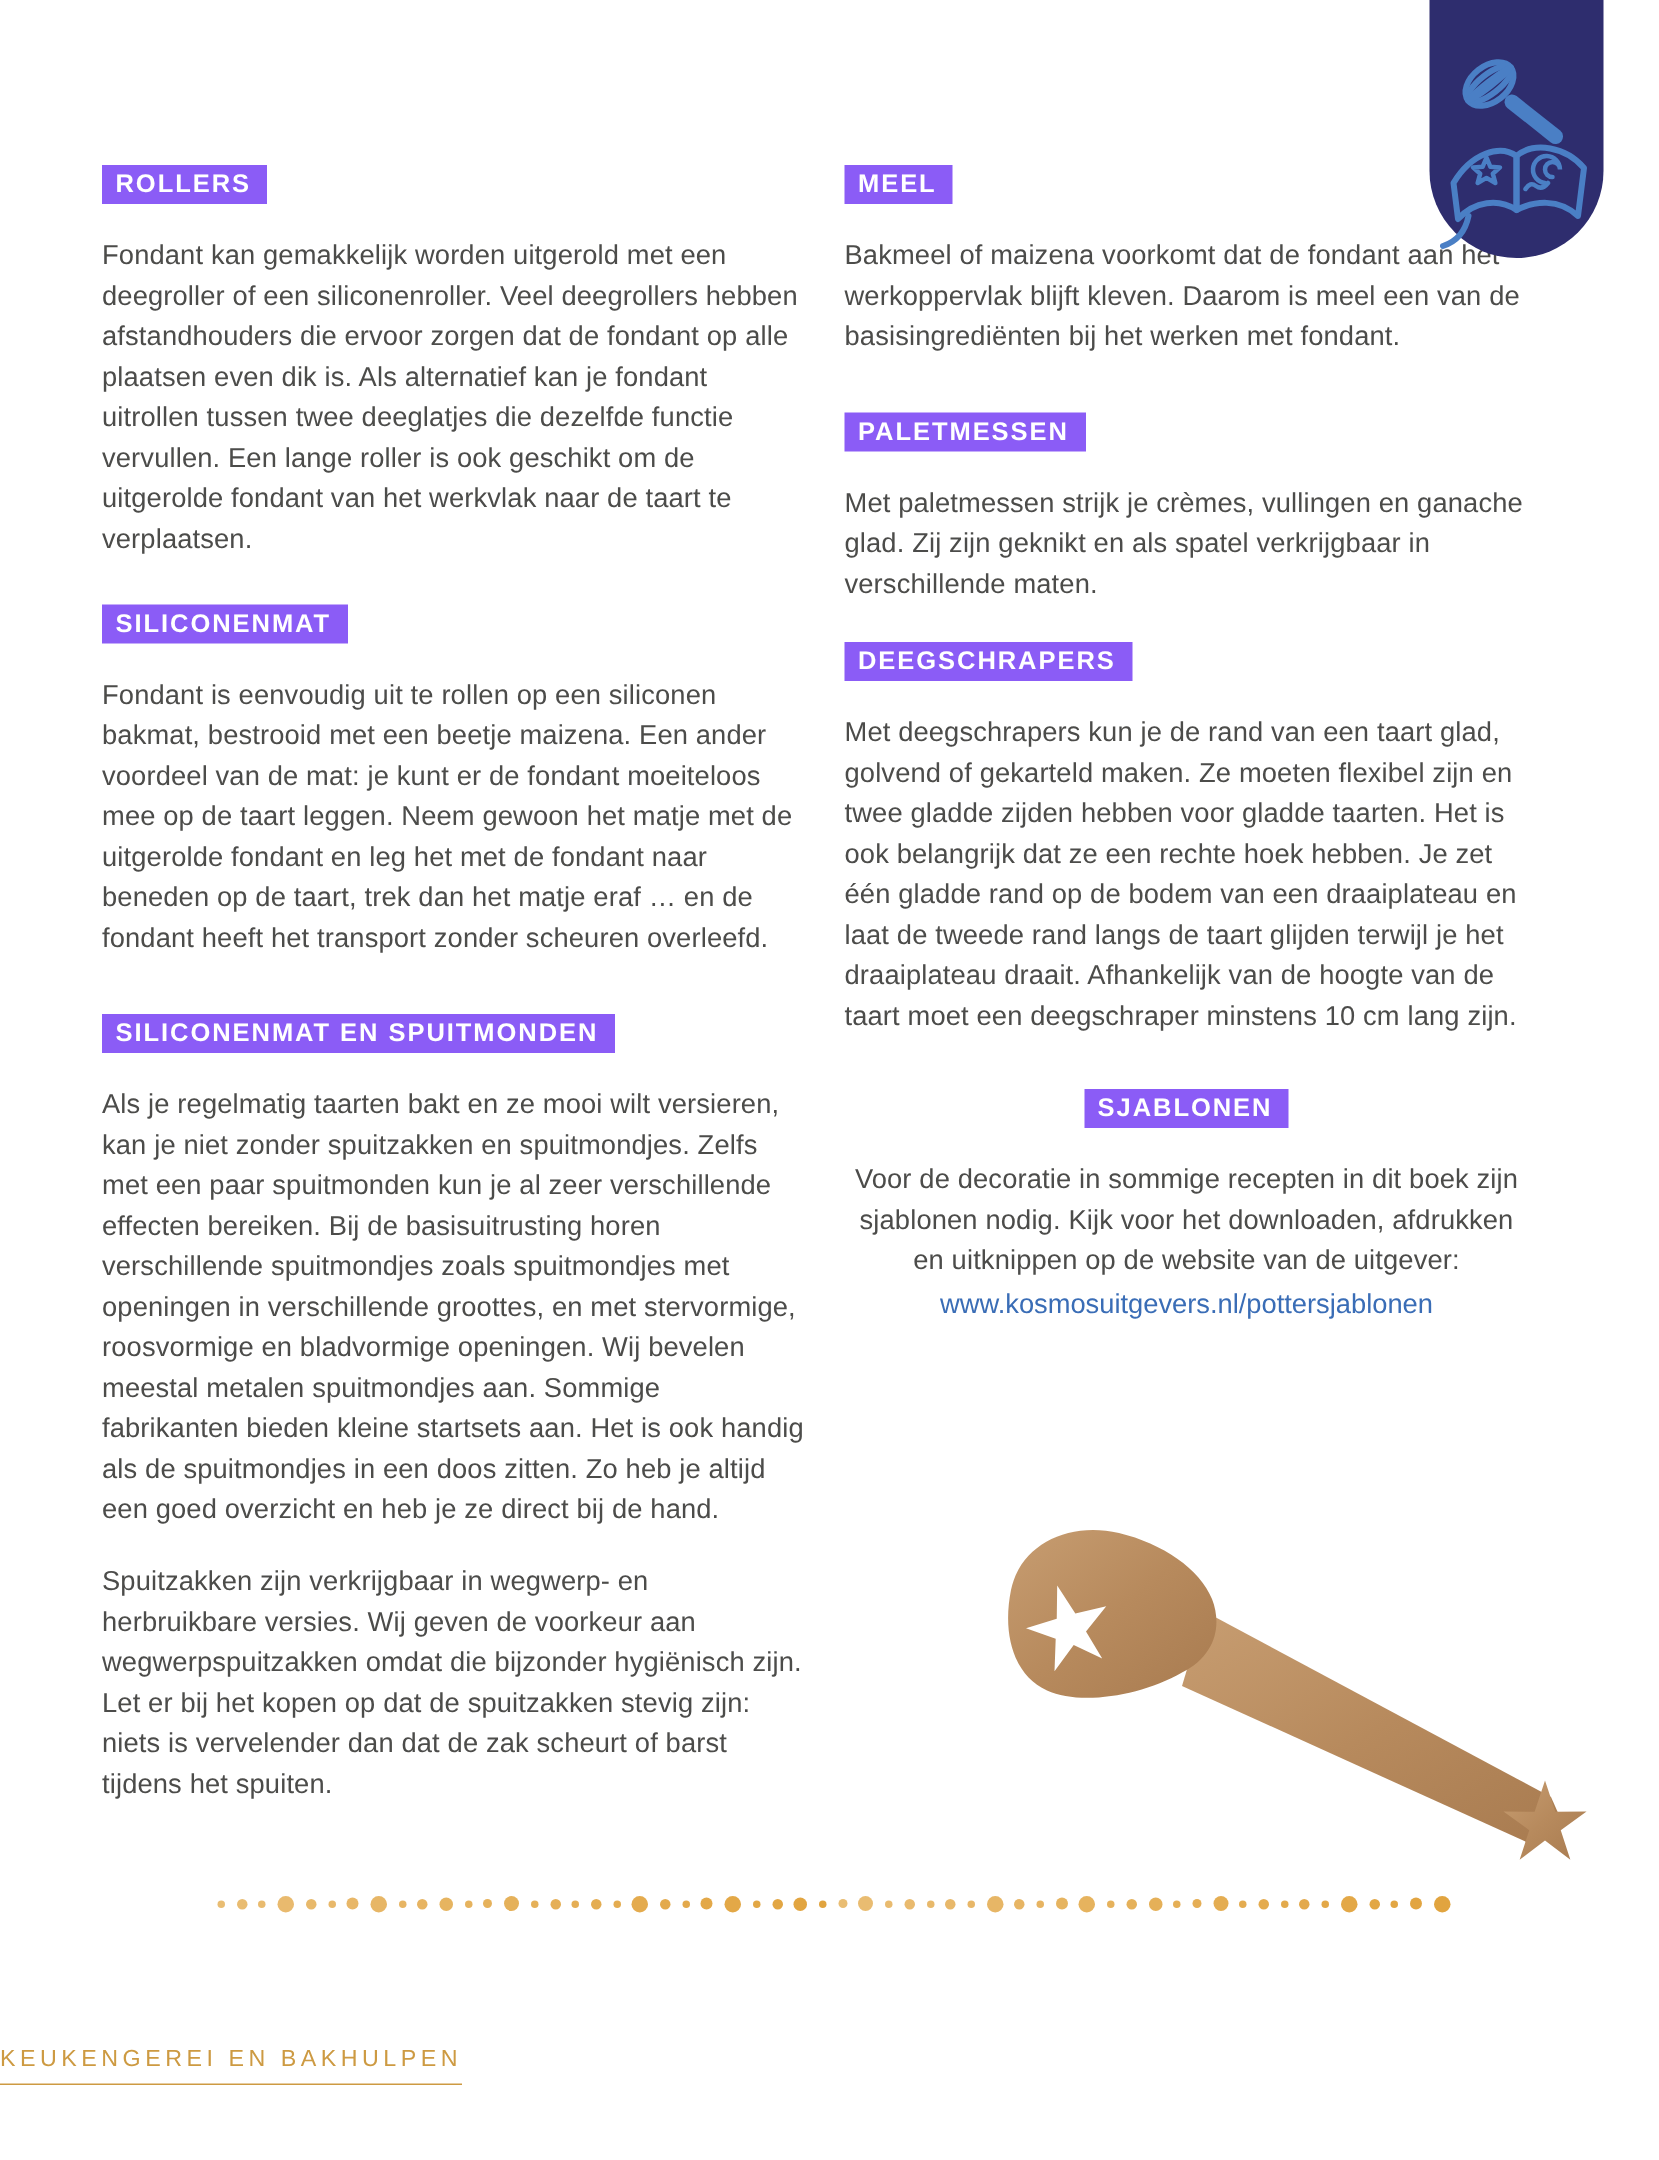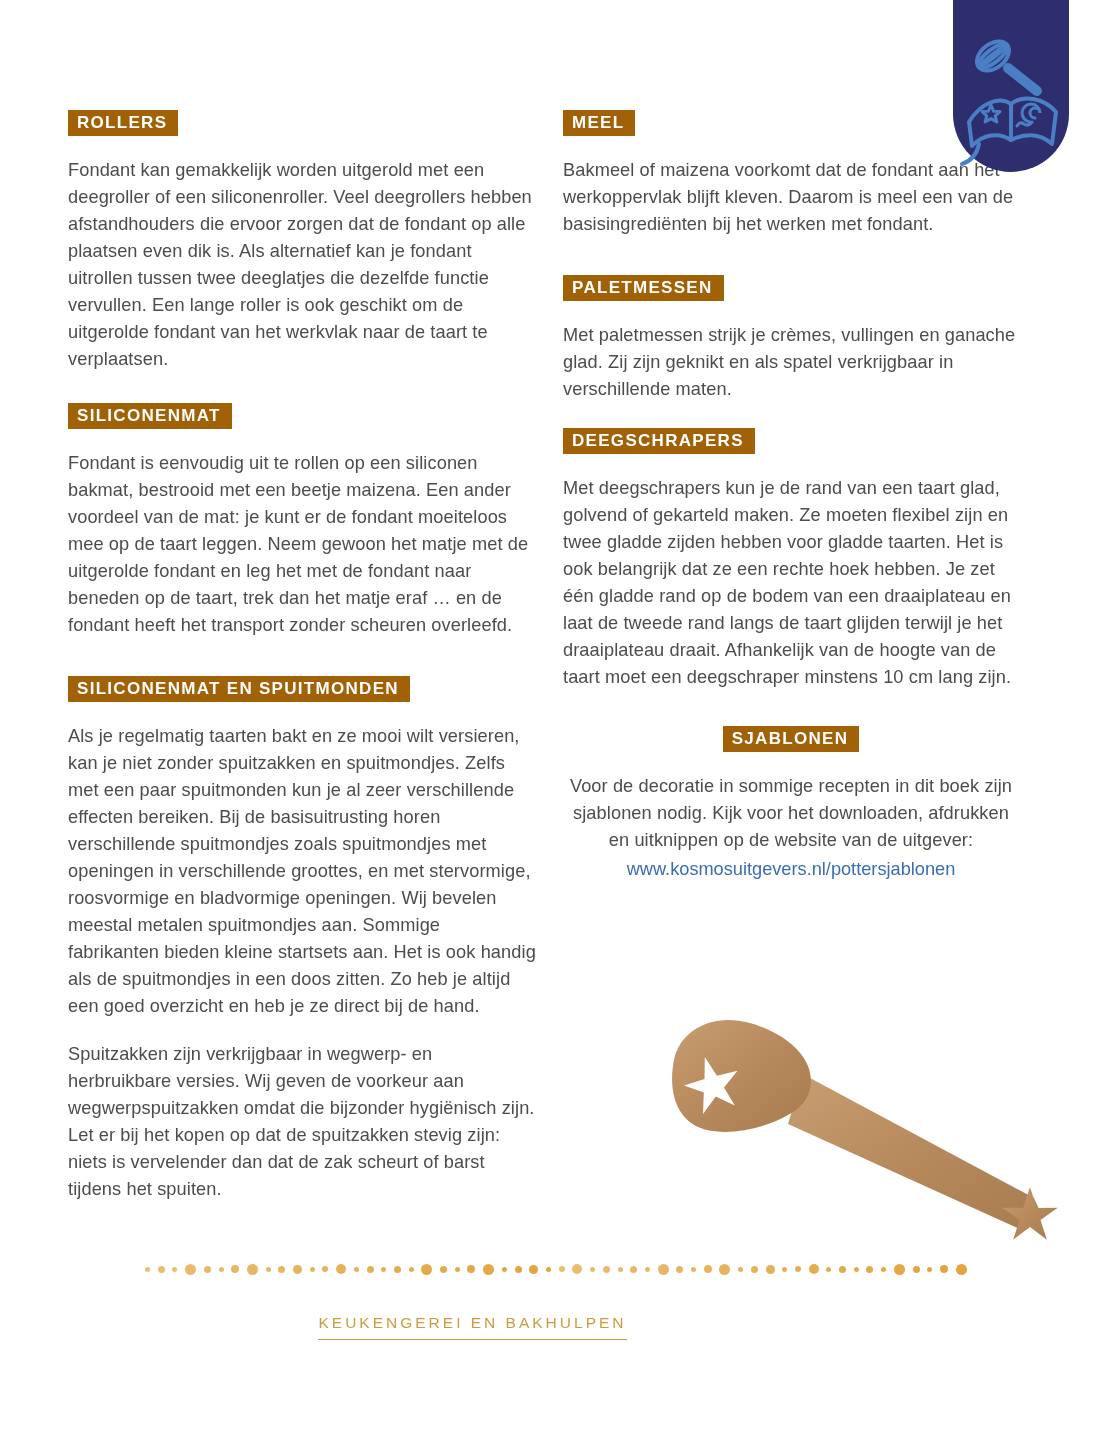--- a/index.html
+++ b/index.html
@@ -5,21 +5,21 @@
   html,body{margin:0;padding:0;}
   body{
     width:1106px;height:1440px;position:relative;background:#ffffff;
     font-family:"Liberation Sans","DejaVu Sans",sans-serif;
     overflow:hidden;
   }
   .col{position:absolute;top:110px;}
   .col-left{left:68px;width:468px;}
   .col-right{left:563px;width:456px;}
   .badge{
-    display:inline-block;background:#a16207;color:#ffffff;
+    display:inline-block;background:#8b5cf6;color:#ffffff;
     font-weight:bold;font-size:17px;letter-spacing:1.3px;
     padding:4px 11px 5px 9px;line-height:1;
   }
   .sec p{
     margin:21px 0 0 0;color:#4c4c4a;font-size:18.2px;line-height:27px;
     letter-spacing:0.1px;
   }
   .sec{margin:0;}
   .mt30{margin-top:30px;}
   .mt37{margin-top:37px;}
@@ -39,21 +39,21 @@
   
   .spatula{position:absolute;left:660px;top:1008px;width:400px;height:240px;}
   
   .divider{
     position:absolute;left:145px;top:1262px;width:822px;height:14px;
     display:flex;align-items:center;justify-content:space-between;
   }
   .divider .dot{border-radius:50%;background:#e1a33d;flex:0 0 auto;}
   
   .footer{
-    position:absolute;left:0;top:1314px;width:945px;text-align:center;
+    position:absolute;left:0;top:1364px;width:945px;
   }
   .footer-title{
     display:inline-block;color:#cd9a42;font-size:15.5px;letter-spacing:3px;
     padding-bottom:7px;border-bottom:1.5px solid #cd9a42;
   }
   .page-number{
     margin-top:6px;color:#cd9a42;font-size:17px;font-weight:bold;
     letter-spacing:1px;
   }
 </style>

